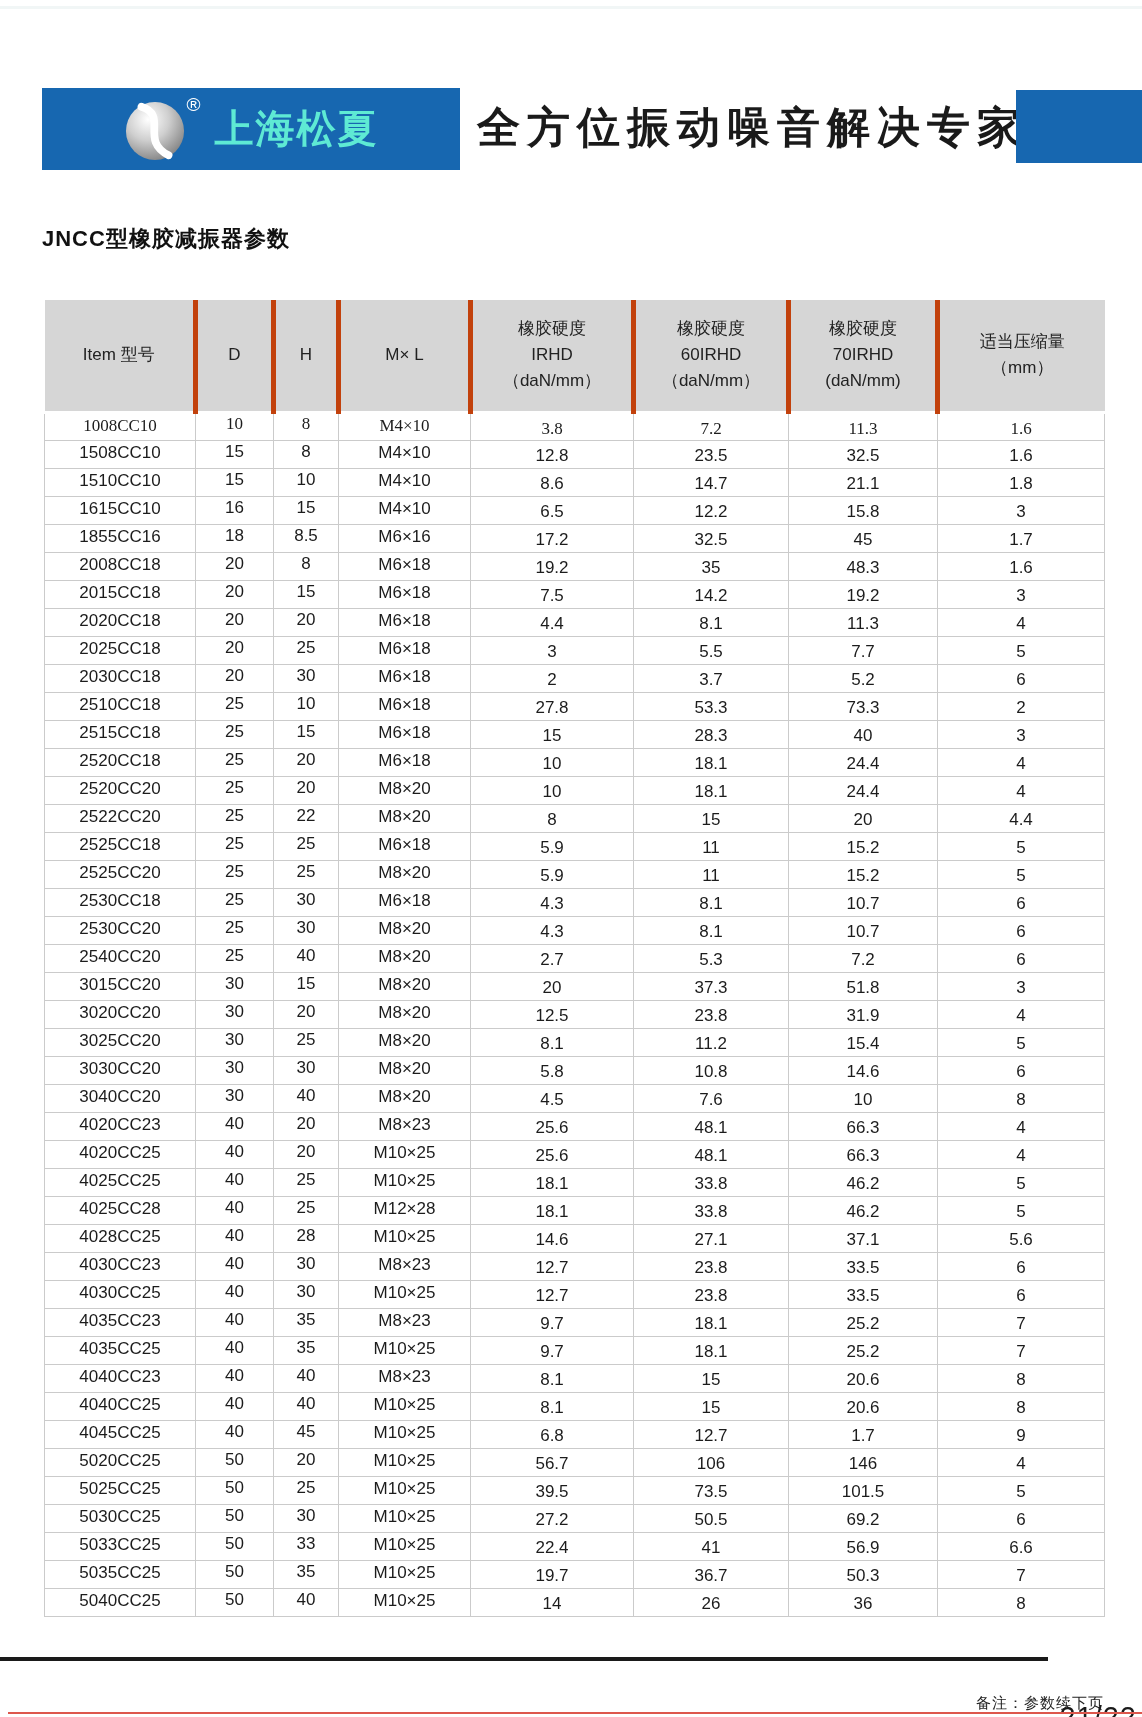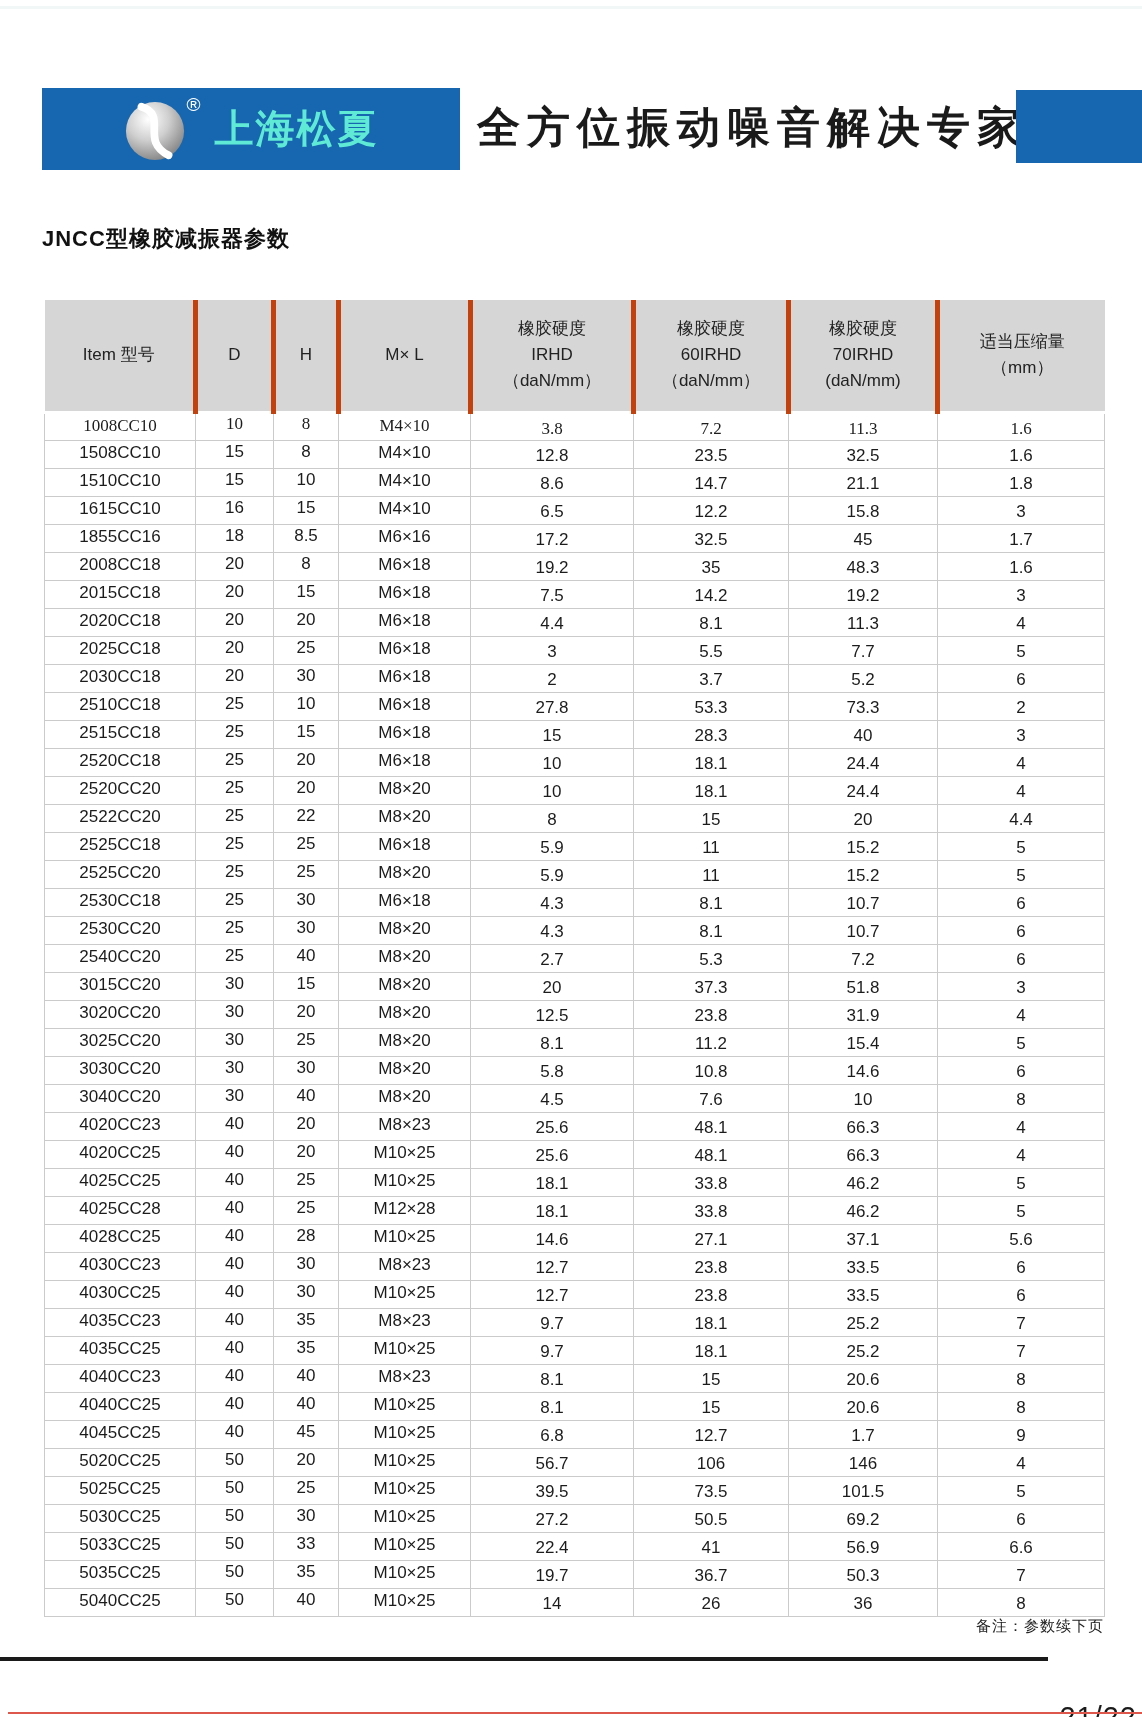--- a/index.html
+++ b/index.html
@@ -77,21 +77,21 @@
   }
   .params tbody tr:first-child td { border-top: none; font-family: Liberation Serif, serif; }
   
   .params tbody td.c-d, .params tbody td.c-h { padding-bottom: 5px; }
   .params tbody td.c-item, .params tbody td.c-ml { padding-bottom: 2px; }
   .params tbody td.c-irhd, .params tbody td.c-irhd60,
   .params tbody td.c-irhd70, .params tbody td.c-comp { padding-top: 4px; }
 
   
   .note {
-    position: absolute; right: 38px; top: 1617px;
+    position: absolute; right: 38px; top: 1694px;
     font-size: 15px; color: #222222; letter-spacing: 1px;
   }
   .footer-rule {
     position: absolute; left: 0; top: 1657px; width: 1048px; height: 4px;
     background: #1a1a1a;
   }
   .page-number {
     position: absolute; right: 5px; top: 1701px;
     font-size: 29px; color: #1a1a1a; letter-spacing: 1px;
   }

